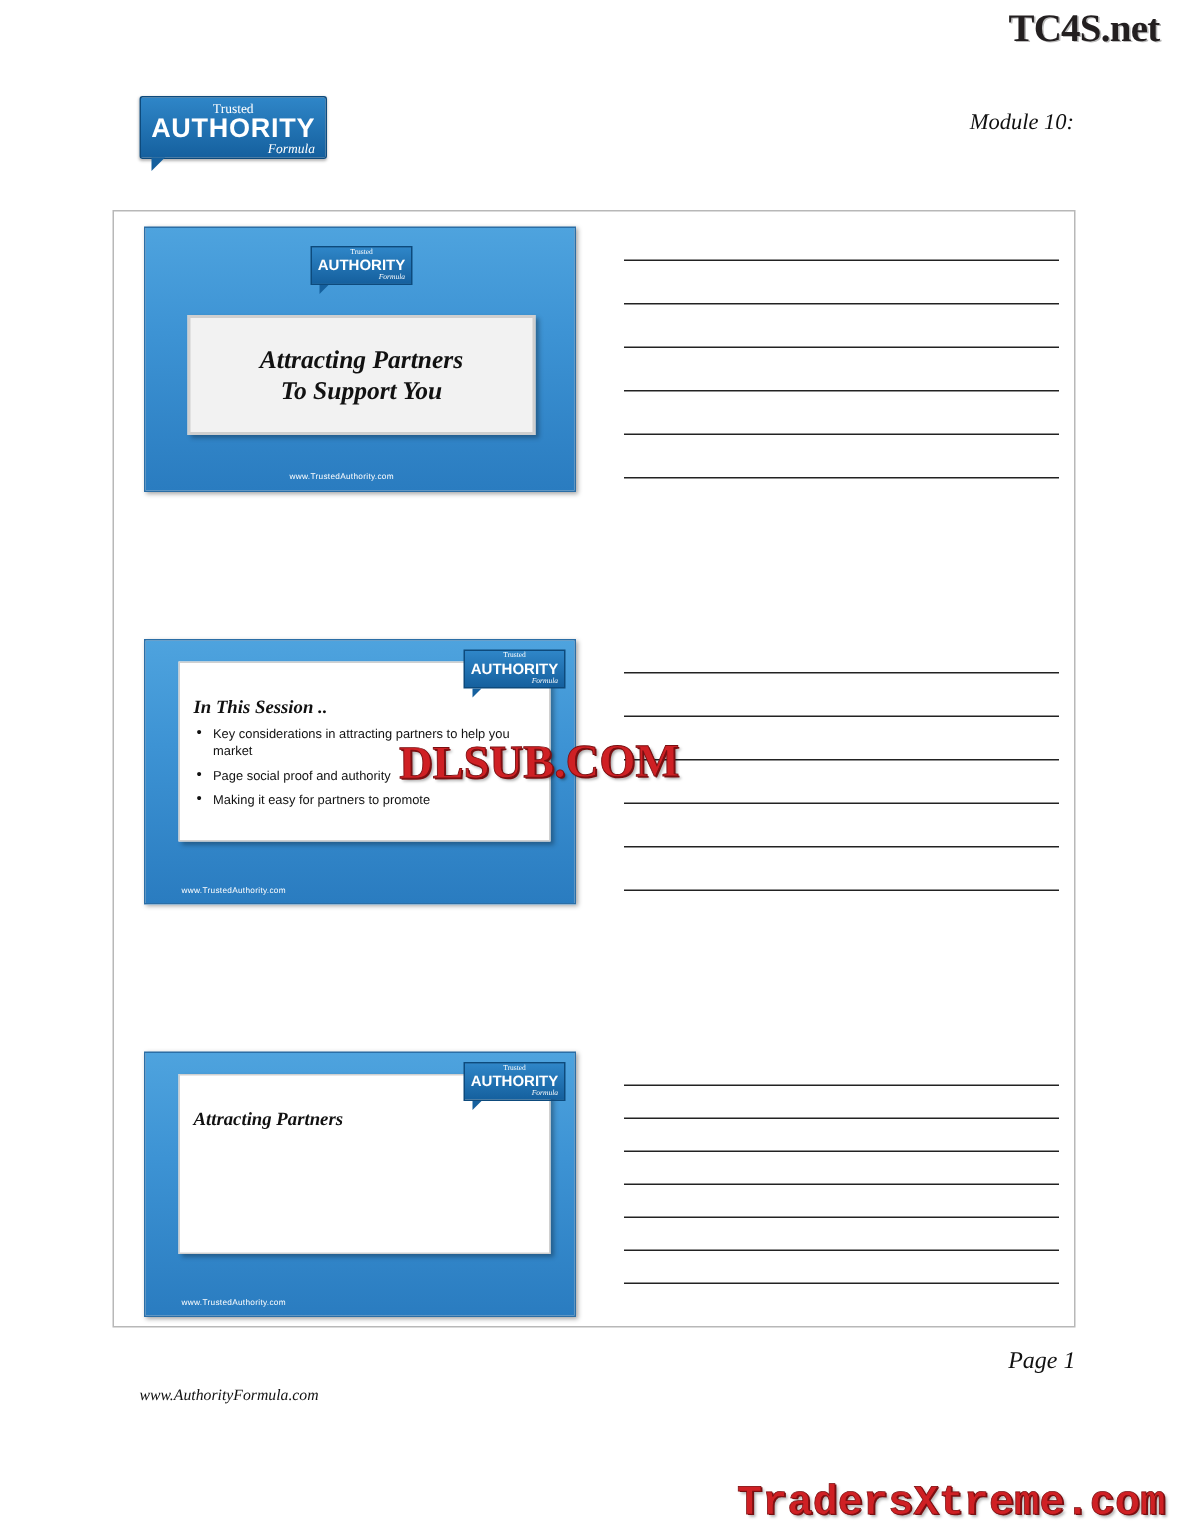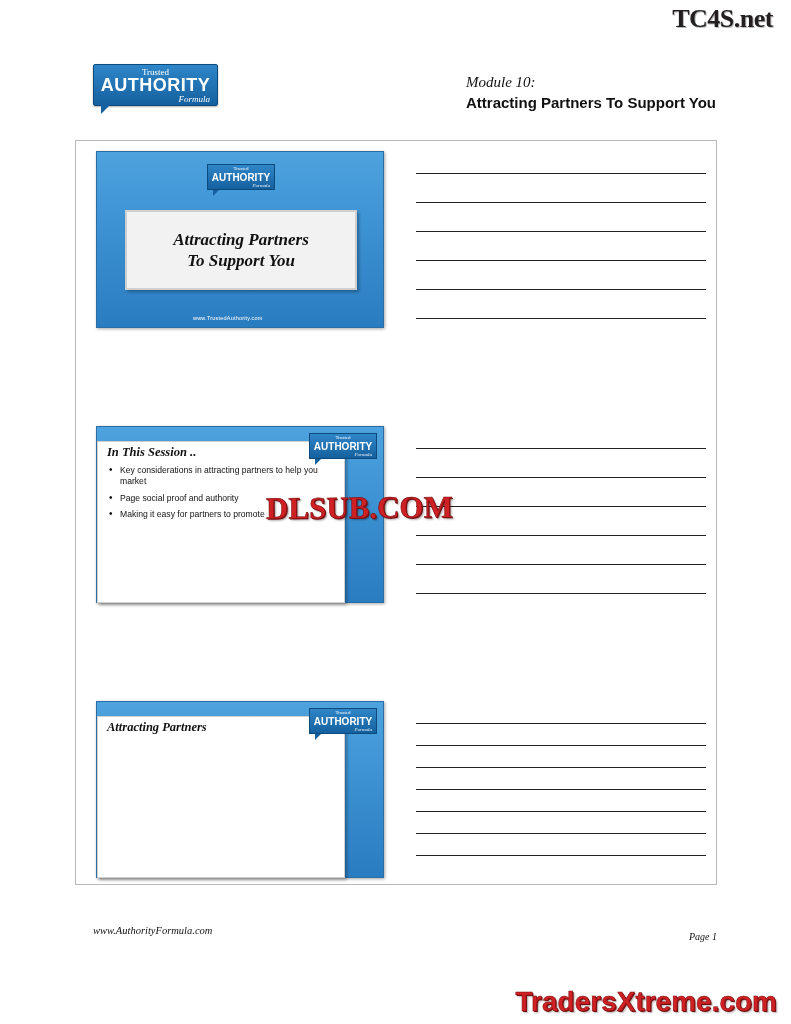--- a/index.html
+++ b/index.html
@@ -205,29 +205,29 @@
     font-size: 17px;
     color: #111;
     line-height: 21px;
   }
   .title-slide .slide-url { left: 96px; }
 
   
   .content-slide .slide-logo { top: 6px; right: 6px; }
   .content-card {
     position: absolute;
-    left: 0;
+    left: 22px;
     top: 14px;
     width: 248px;
-    height: 162px;
+    height: 120px;
     background: #ffffff;
     border: 1px solid #d0d0d0;
     box-shadow: 2px 2px 3px rgba(0,0,0,.3);
     box-sizing: border-box;
-    padding: 3px 9px;
+    padding: 22px 9px;
   }
   .content-heading {
     font-family: "Liberation Serif", serif;
     font-weight: bold;
     font-style: italic;
     font-size: 12.5px;
     color: #111;
     margin: 0 0 5px 0;
   }
   .bullets {
@@ -288,31 +288,31 @@
     top: 924px;
     font-family: "Liberation Serif", serif;
     font-style: italic;
     font-size: 10.5px;
     color: #111;
     line-height: 14px;
   }
   .footer-page {
     position: absolute;
     right: 74px;
-    top: 931px;
-    font-family: "Liberation Serif", serif;
-    font-style: italic;
-    font-size: 10px;
+    top: 899px;
+    font-family: "Liberation Serif", serif;
+    font-style: italic;
+    font-size: 16px;
     color: #111;
   }
   .bottom-watermark {
     position: absolute;
     right: 14px;
     bottom: 6px;
-    font-family: Liberation Sans, sans-serif;
+    font-family: Liberation Mono, monospace;
     font-weight: bold;
     font-size: 28px;
     color: #cf2024;
     text-shadow: 1px 1px 0 #7a0f11, 2px 2px 2px rgba(0,0,0,.3);
     -webkit-text-stroke: 0.5px #7a0f11;
   }
 </style>
 </head>
 <body>
 
@@ -322,21 +322,20 @@
   <div class="logo">
     <div class="logo-main">
       <div class="logo-trusted">Trusted</div>
       <div class="logo-authority">AUTHORITY</div>
       <div class="logo-formula">Formula</div>
     </div>
     <div class="logo-tail"></div>
   </div>
   <div class="header-title">
     <div class="module">Module 10:</div>
-    <div class="subject">Attracting Partners To Support You</div>
   </div>
 </div>
 
 <div class="page-frame">
 
   <div class="slide-row row-1">
     <div class="slide title-slide">
       <div class="slide-logo">
         <div class="sl-trusted">Trusted</div>
         <div class="sl-auth">AUTHORITY</div>

